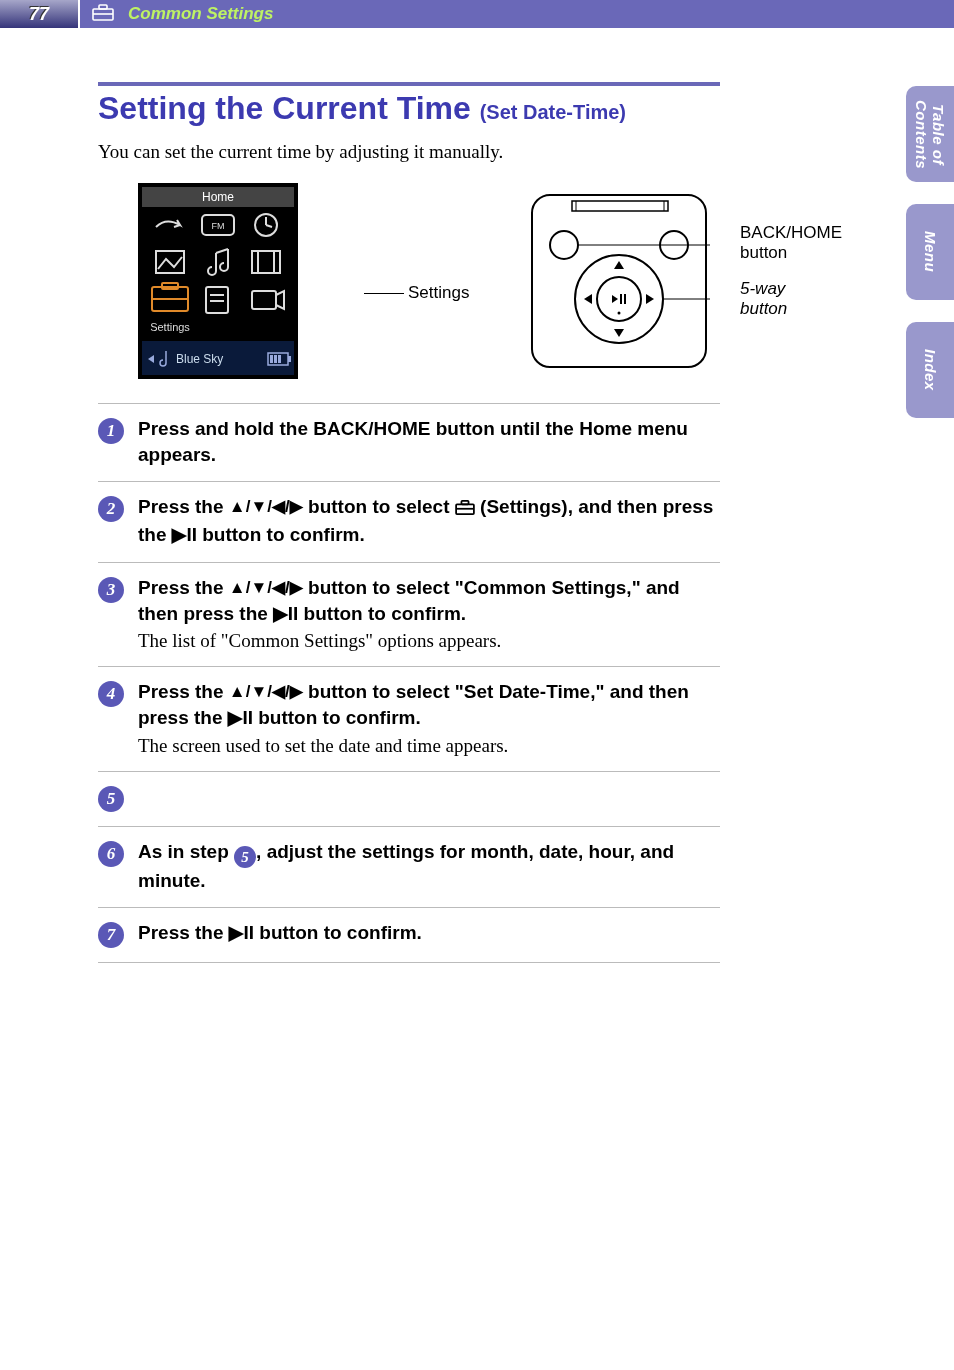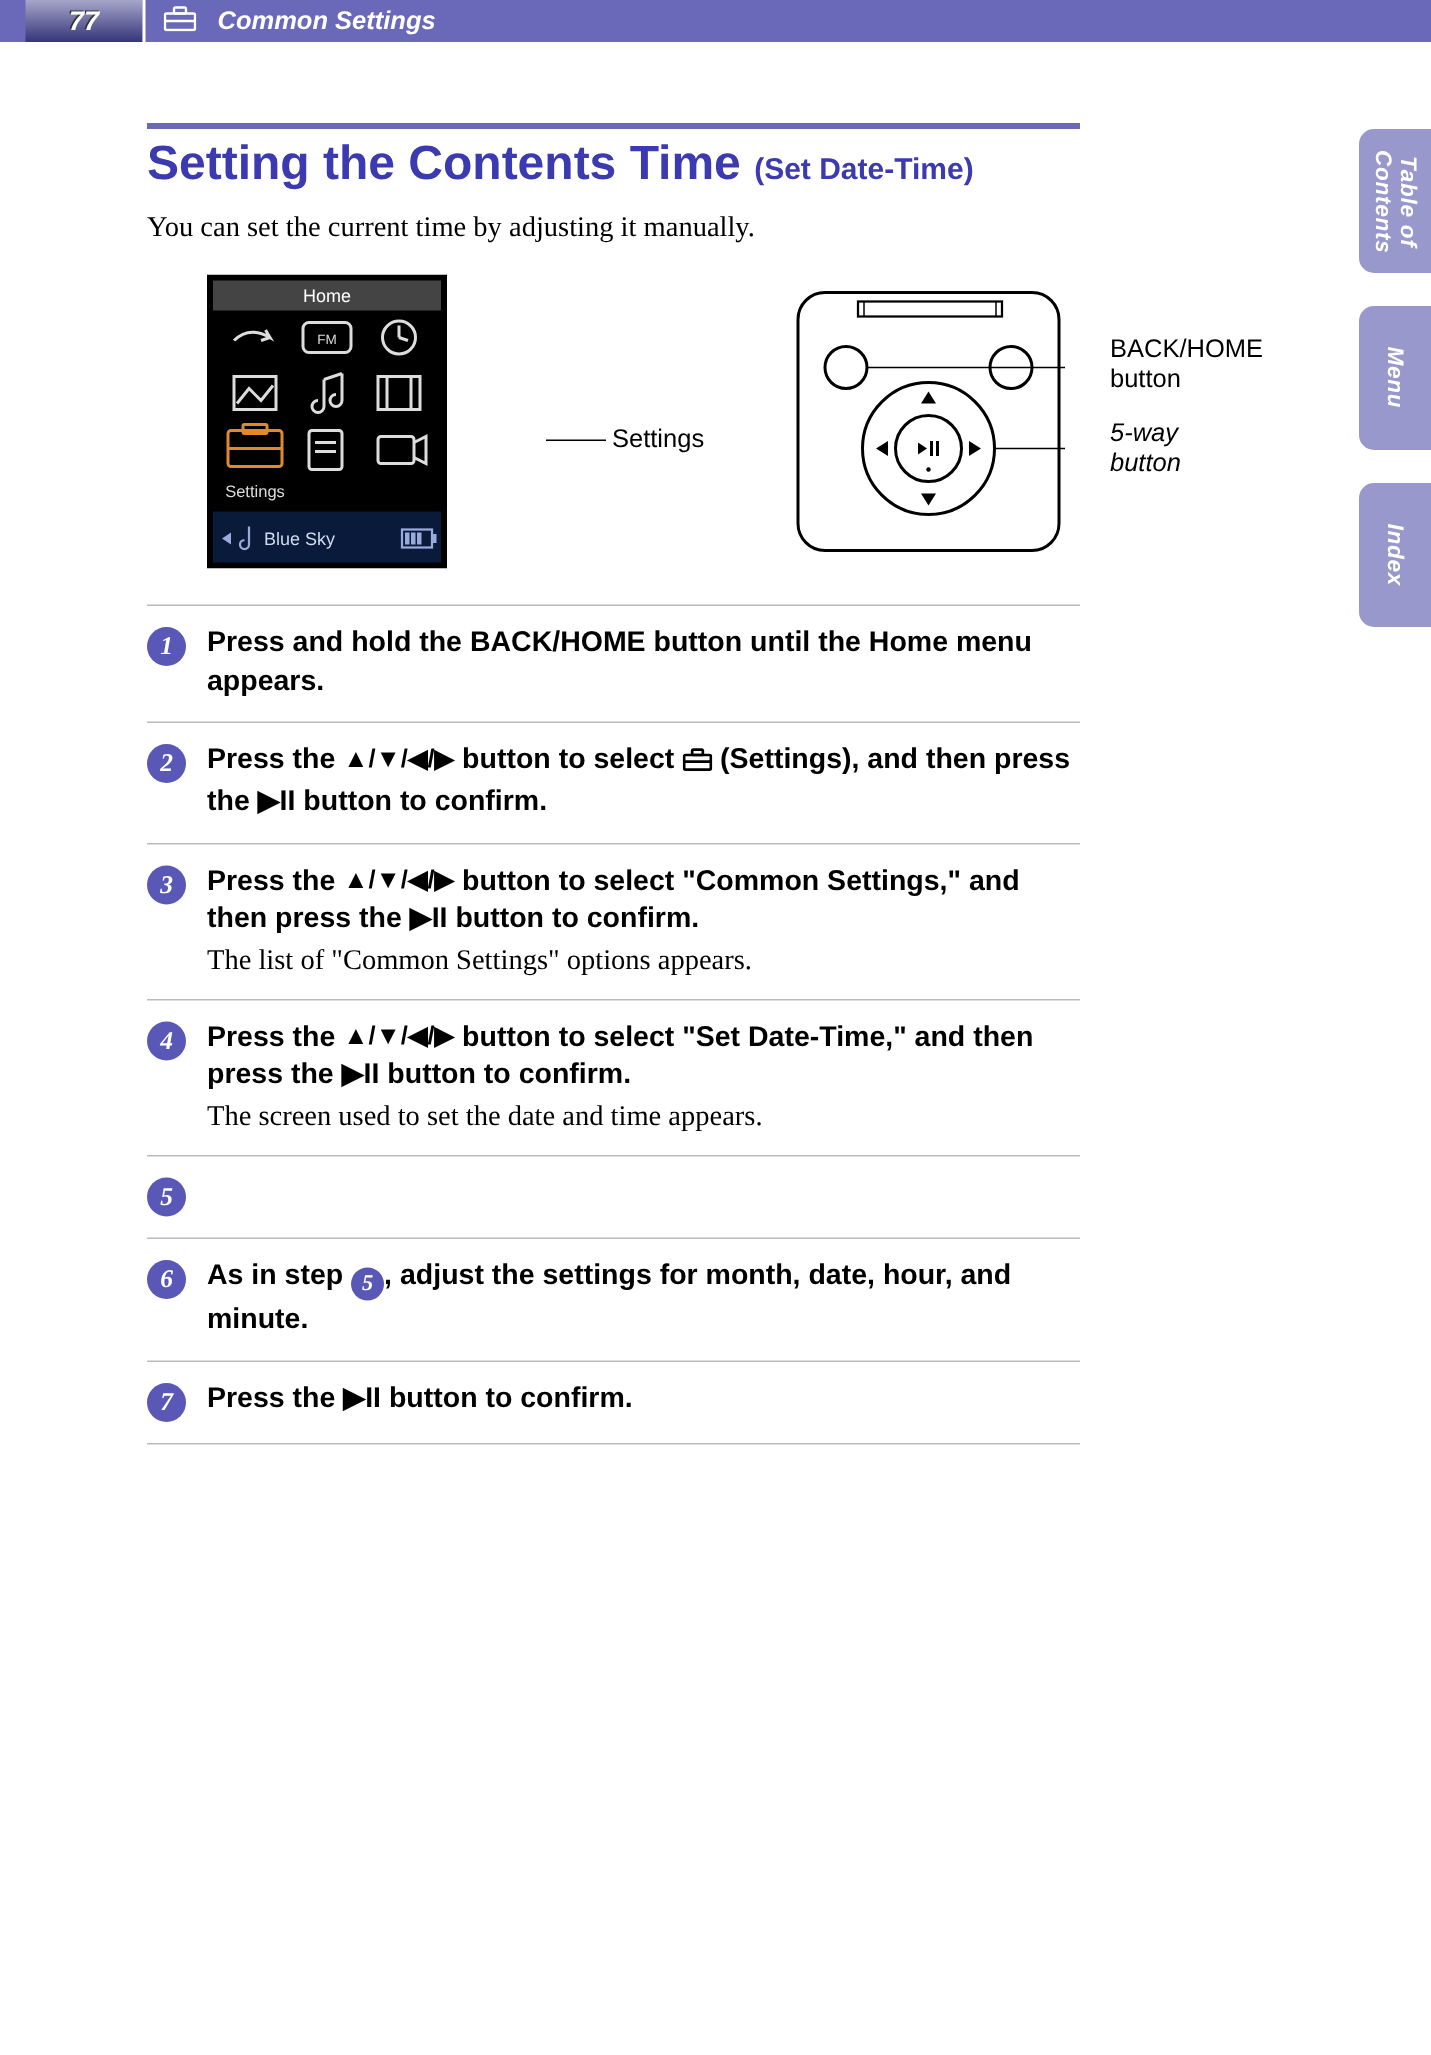--- a/index.html
+++ b/index.html
@@ -24,28 +24,27 @@
     background: linear-gradient(to bottom,#a6a6c9,#35347a);
     color: #fff;
     font-style: italic;
     font-weight: bold;
     font-size: 18px;
     display: flex;
     align-items: center;
     justify-content: center;
     border-right: 2px solid #fff;
     text-shadow: -1px -1px 0 #333;
-    margin-left: 17px;
   }
   .header-icon {
     margin-left: 12px;
     margin-right: 14px;
   }
   .header-title {
-    color: #ffffff;
+    color: #bef264;
     font-style: italic;
     font-weight: bold;
     font-size: 17px;
     font-family: Arial, sans-serif;
   }
   .side-tabs {
     position: absolute;
     right: 0;
     top: 86px;
     display: flex;
@@ -198,21 +197,21 @@
       <span>Menu</span>
     </div>
   <div class="side-tab">
       <span>Index</span>
     </div>
 </div>
 
 <div class="content">
   <div class="title-rule"></div>
   <h1 class="title">
-    <span>Setting the Contents Time</span>
+    <span>Setting the Current Time</span>
     <span class="sub">(Set Date-Time)</span>
   </h1>
   <p class="intro">You can set the current time by adjusting it manually.</p>
 
   <div class="diagram-row">
 
     <div class="device-screen">
       <svg width="160" height="196" viewBox="0 0 160 196">
         <rect x="0" y="0" width="160" height="196" fill="#000"></rect>
         <rect x="4" y="4" width="152" height="20" fill="#444"></rect>

